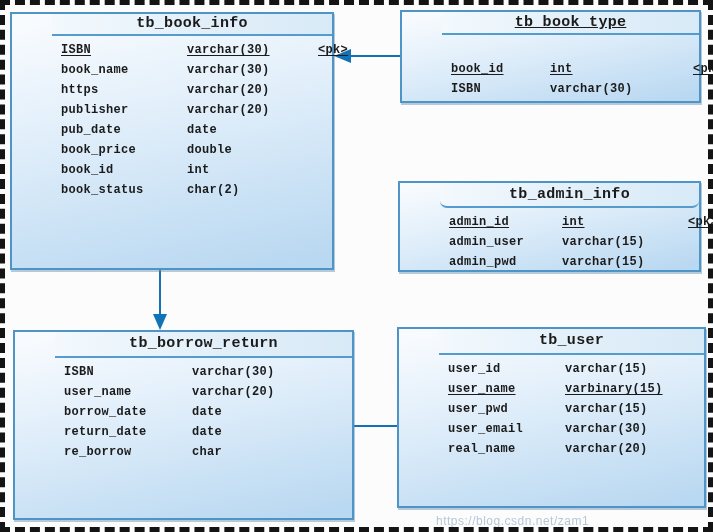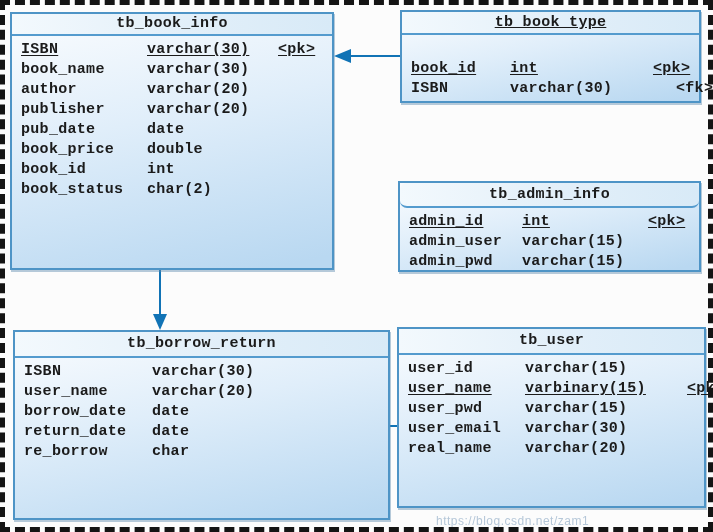--- a/index.html
+++ b/index.html
@@ -11,32 +11,33 @@
   .frame{
     position:absolute;inset:0;border:5px dashed #141414;
     pointer-events:none;z-index:6;box-sizing:border-box;
   }
   .db-table{
     position:absolute;box-sizing:border-box;
     border:2px solid #4e94c6;
     background:linear-gradient(168deg,#f8fbfe 4%,#e0eefa 42%,#b9d8f1 96%);
     box-shadow:1px 2px 0 rgba(95,140,175,.45);
     z-index:2;
+    padding-left:40px;
   }
   .tbl-header{
     box-sizing:border-box;width:100%;
     border-bottom:2px solid #549bce;
     background:linear-gradient(90deg,#f3f9fd 0%,#e2eff9 55%,#d8eaf7 100%);
     text-align:center;font-weight:bold;font-size:15px;color:#1b1b1b;
     letter-spacing:.3px;overflow:hidden;white-space:nowrap;
   }
   .tbl-body{padding-top:4px;}
   .tbl-row{
     position:relative;height:20px;line-height:20px;
-    font-size:15px;font-weight:bold;color:#1b1b1b;
+    font-size:12px;font-weight:bold;color:#1b1b1b;
     letter-spacing:.3px;white-space:nowrap;
   }
   .col-name{position:absolute;left:9px;top:0;}
   .col-type,.col-key{position:absolute;top:0;}
   .u{text-decoration:underline;text-underline-offset:2px;}
   .conn-line{position:absolute;background:#1173b5;z-index:1;}
   .arrow{position:absolute;width:0;height:0;z-index:1;}
   .arrow-left{border-top:7px solid transparent;border-bottom:7px solid transparent;border-right:17px solid #1173b5;}
   .arrow-down{border-left:7px solid transparent;border-right:7px solid transparent;border-top:16px solid #1173b5;}
   .watermark{
@@ -57,21 +58,21 @@
           <div class="tbl-row">
             <span class="col-name u">ISBN</span>
             <span class="col-type u" style="left: 135px;">varchar(30)</span>
             <span class="col-key u" style="left: 266px;">&lt;pk&gt;</span>
           </div>
           <div class="tbl-row">
             <span class="col-name">book_name</span>
             <span class="col-type" style="left: 135px;">varchar(30)</span>
           </div>
           <div class="tbl-row">
-            <span class="col-name">author</span>
+            <span class="col-name">https</span>
             <span class="col-type" style="left: 135px;">varchar(20)</span>
           </div>
           <div class="tbl-row">
             <span class="col-name">publisher</span>
             <span class="col-type" style="left: 135px;">varchar(20)</span>
           </div>
           <div class="tbl-row">
             <span class="col-name">pub_date</span>
             <span class="col-type" style="left: 135px;">date</span>
           </div>
@@ -117,21 +118,21 @@
           <div class="tbl-row">
             <span class="col-name">admin_user</span>
             <span class="col-type" style="left: 122px;">varchar(15)</span>
           </div>
           <div class="tbl-row">
             <span class="col-name">admin_pwd</span>
             <span class="col-type" style="left: 122px;">varchar(15)</span>
           </div>
         </div>
       </div>
-      <div class="db-table" style="left: 13px; top: 330px; width: 377px; height: 190px;">
+      <div class="db-table" style="left: 13px; top: 330px; width: 341px; height: 190px;">
         <div class="tbl-header" style="height: 26px; line-height: 24px;">tb_borrow_return</div>
         <div class="tbl-body">
           <div class="tbl-row">
             <span class="col-name">ISBN</span>
             <span class="col-type" style="left: 137px;">varchar(30)</span>
           </div>
           <div class="tbl-row">
             <span class="col-name">user_name</span>
             <span class="col-type" style="left: 137px;">varchar(20)</span>
           </div>

